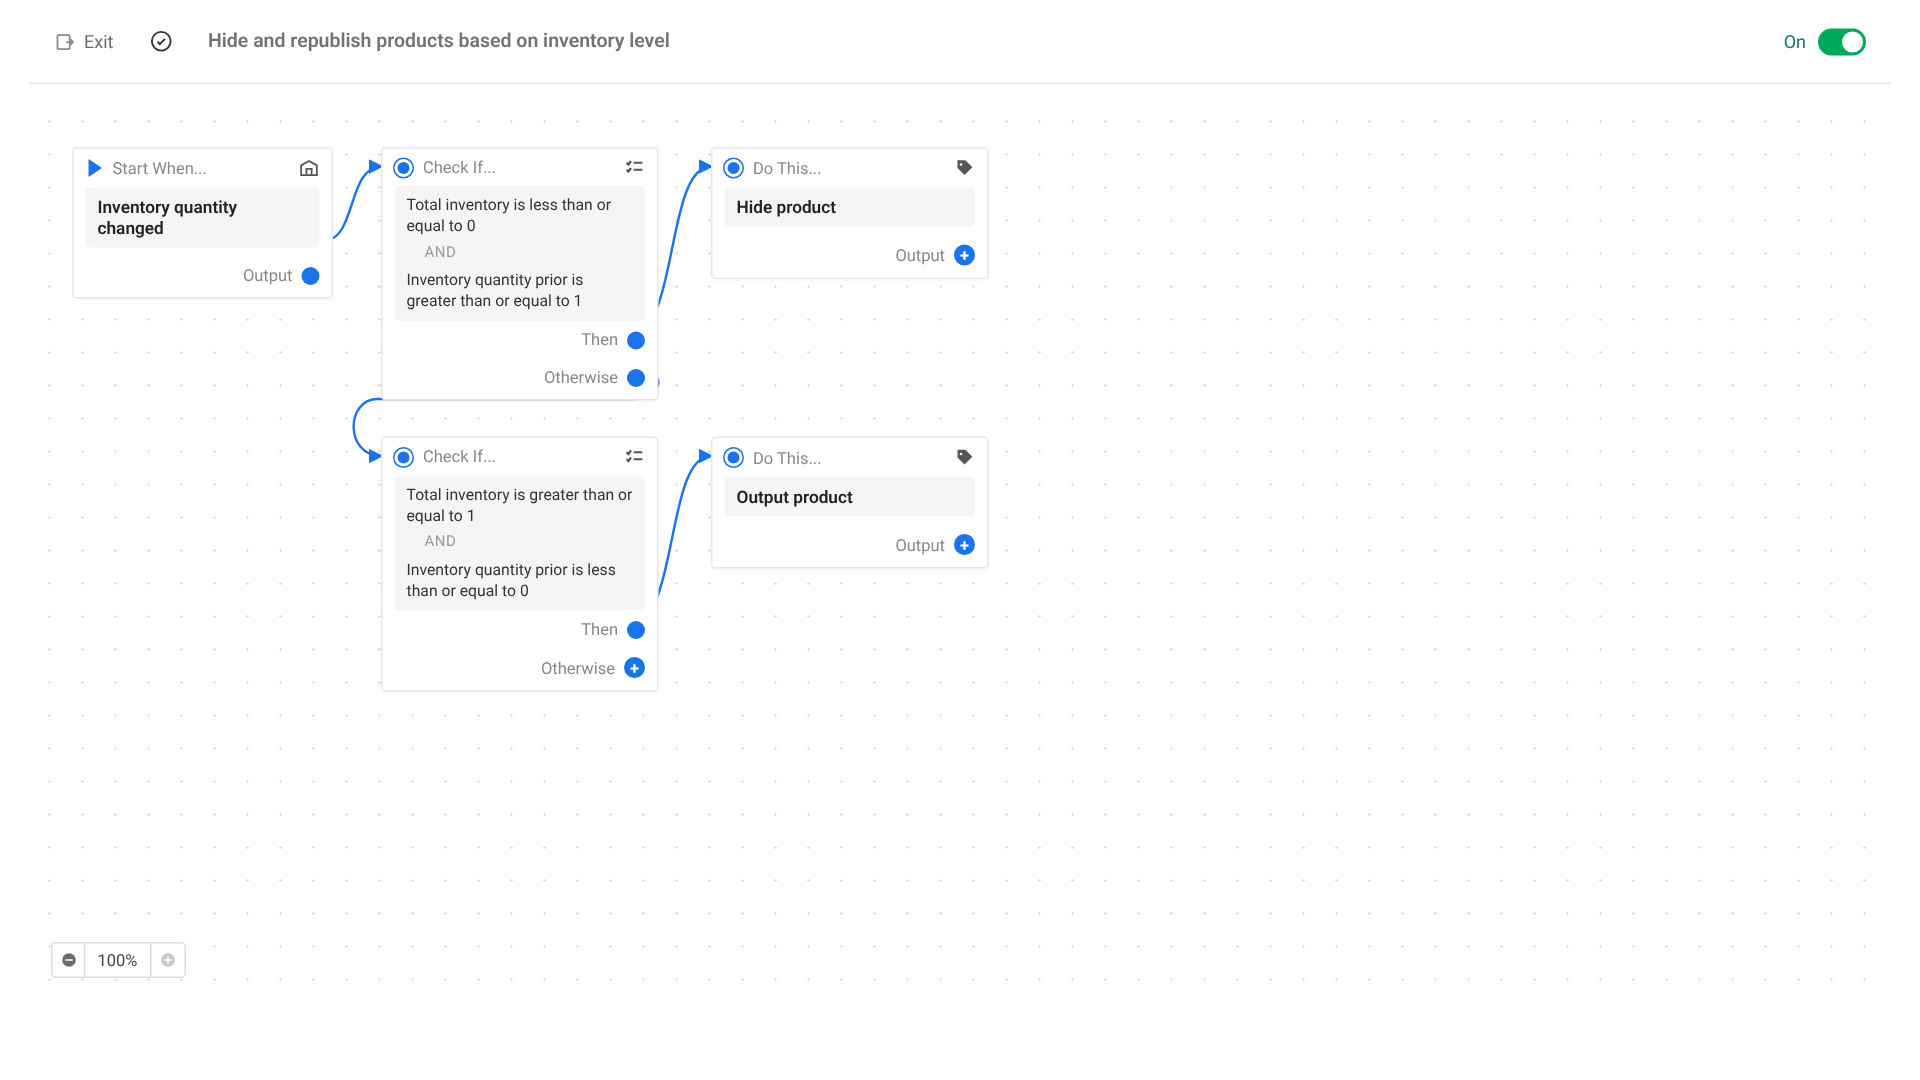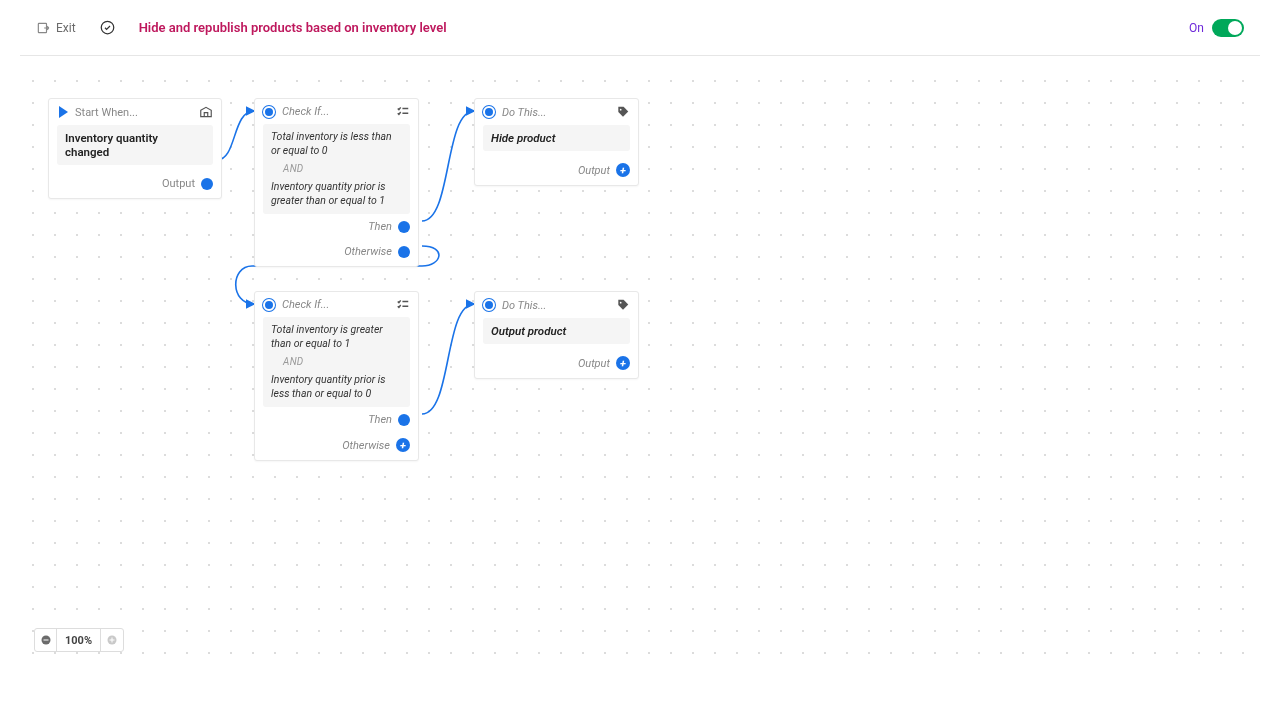--- a/index.html
+++ b/index.html
@@ -15,59 +15,59 @@
     height: 55px;
     display: flex;
     align-items: center;
     padding: 0 36px;
     justify-content: space-between;
   }
   .header-left { display: flex; align-items: center; gap: 24px; }
   .exit { display: flex; align-items: center; gap: 6px; color: #6b6b6b; font-size: 12px; cursor: pointer; }
   .exit-icon { width: 14px; height: 14px; display:flex; align-items:center; justify-content:center; }
   .check-icon { width: 15px; height: 15px; display:flex; align-items:center; justify-content:center; }
-  .title { font-size: 13px; font-weight: 600; color: #be185d; }
+  .title { font-size: 13px; font-weight: 600; color: #737373; }
   .header-right { display: flex; align-items: center; gap: 8px; }
-  .on-label { font-size: 12px; color: #6d28d9; }
+  .on-label { font-size: 12px; color: #0f766e; }
   .toggle { width: 32px; height: 18px; background: #00a85a; border-radius: 10px; position: relative; cursor: pointer; }
   .toggle::after { content:""; position:absolute; right:2px; top:2px; width:14px; height:14px; background:#fff; border-radius:50%; }
   .divider { height: 1px; background: #e6e6e6; margin: 0 20px; }
   .canvas {
     position: relative;
     margin: 14px 22px;
     height: 600px;
     background-image: radial-gradient(#dcdcdc 0.8px, transparent 0.8px);
     background-size: 22px 22px;
     background-position: 0 0;
   }
   .card {
     position: absolute;
     background: #fff;
     border: 1px solid #e8e8e8;
     border-radius: 3px;
     box-shadow: 0 1px 2px rgba(0,0,0,0.04);
     width: 174px;
   }
-  .card.check, .card.action { width: 165px; font-style: italic; }
+  .card.check, .card.action { width: 185px; }
   .card-header { display:flex; align-items:center; justify-content:space-between; padding:6px 8px; }
   .card-header-left{ display:flex; align-items:center; gap:7px; }
   .port { width:12px; height:12px; border-radius:50%; background:#1a73e8; border:2px solid #fff; box-shadow:0 0 0 1px #1a73e8; }
   .play-icon{ width:0; height:0; border-left:9px solid #1a73e8; border-top:6px solid transparent; border-bottom:6px solid transparent; margin-left:2px;}
   .card-type { font-size: 11px; color: #888; }
   .card-icon { color:#555; display:flex; }
   .content-box { margin:0 8px 8px 8px; background:#f5f5f5; border-radius:3px; padding:6px 8px; font-size:11.5px; font-weight:600; color:#222;}
   .condition-box { margin:0 8px 2px 8px; background:#f5f5f5; border-radius:3px; padding:6px 8px; font-size:10.5px; color:#333; line-height:1.35;}
   .and { font-size:10px; color:#9a9a9a; margin:4px 12px; letter-spacing:0.3px;}
   .footer { display:flex; align-items:center; justify-content:flex-end; gap:6px; padding:4px 8px 8px 8px; font-size:11px; color:#888;}
   .port-out { width:12px; height:12px; border-radius:50%; background:#1a73e8; }
   .plus-btn { width:14px; height:14px; border-radius:50%; background:#1a73e8; color:#fff; display:flex; align-items:center; justify-content:center; font-size:11px; font-weight:bold; cursor:pointer;}
   .zoom-controls {
     position:absolute; bottom:18px; left:12px;
     display:flex; align-items:center; background:#fff; border:1px solid #ddd; border-radius:3px;
-    font-size:11px; color:#444;font-weight:bold;
+    font-size:11px; color:#444;
   }
   .zoom-btn{ width:22px; height:22px; display:flex; align-items:center; justify-content:center; cursor:pointer; color:#666;}
   .zoom-btn.sep{ border-right:1px solid #ddd;}
   .zoom-level{ padding:0 8px; border-right:1px solid #ddd; height:22px; display:flex; align-items:center;}
   svg.connector { position:absolute; top:0; left:0; pointer-events:none; width:100%; height:100%; overflow:visible;}
 </style>
 </head>
 <body>
 
 <div class="header">

